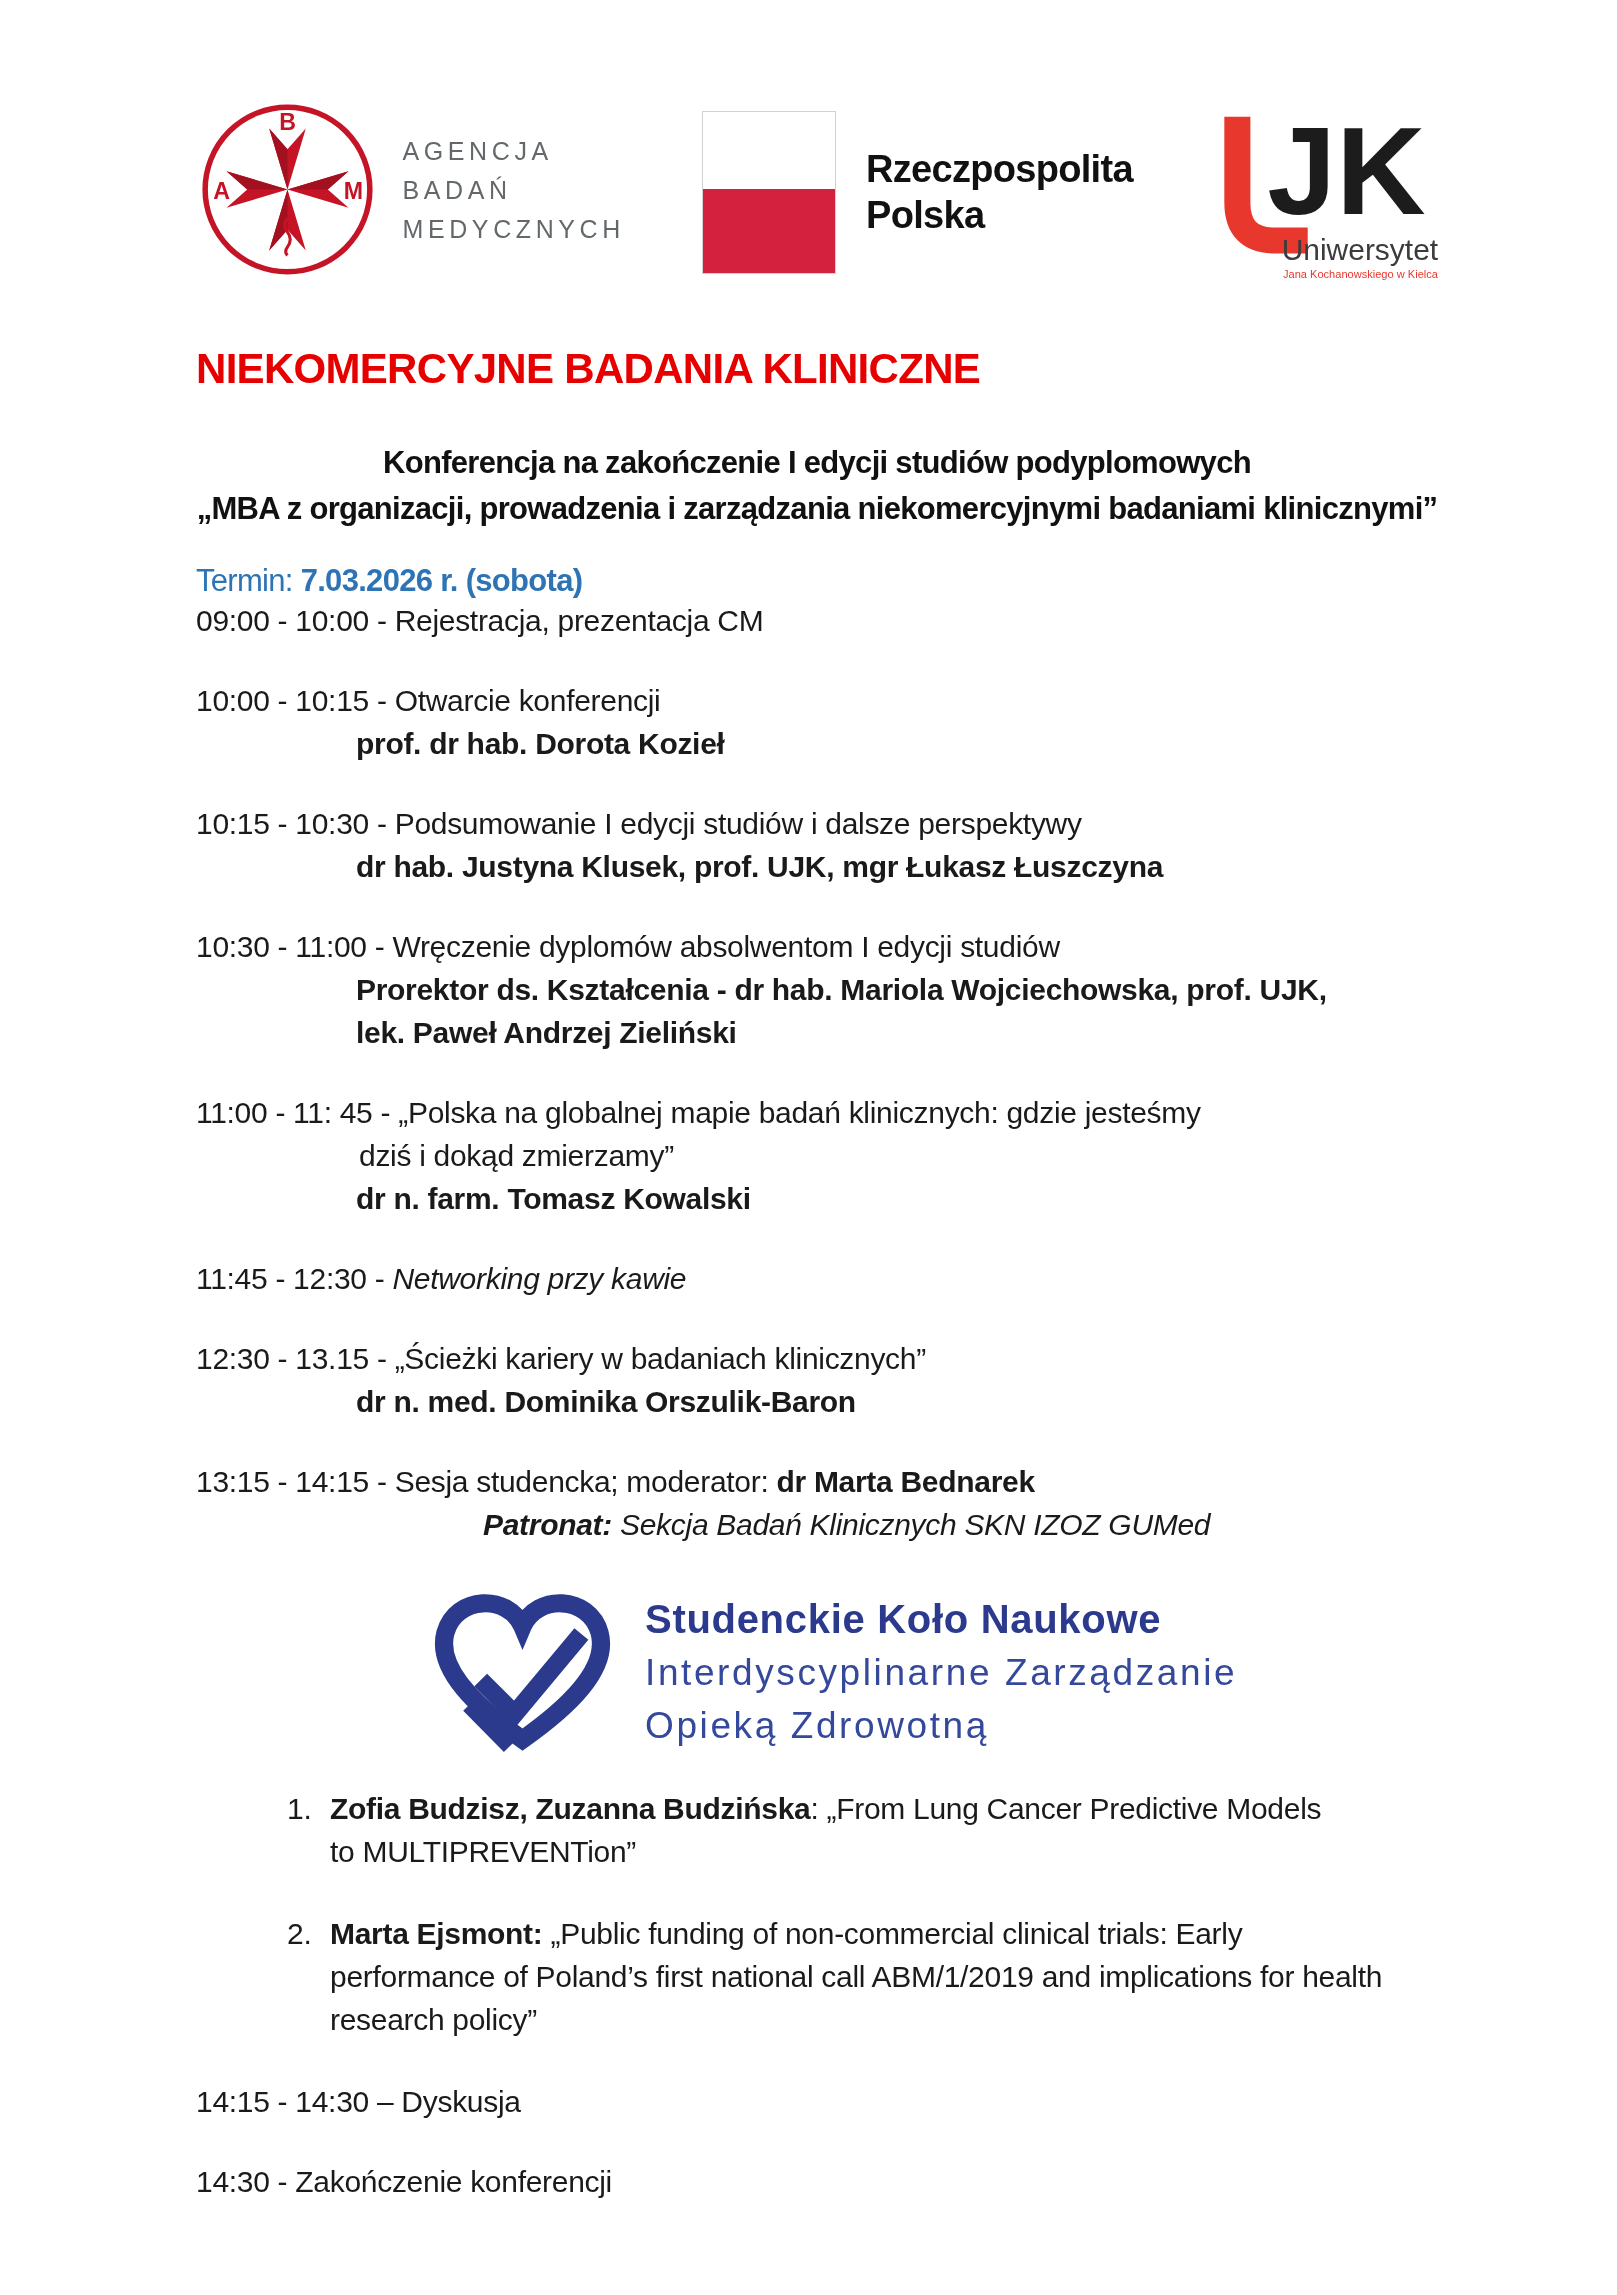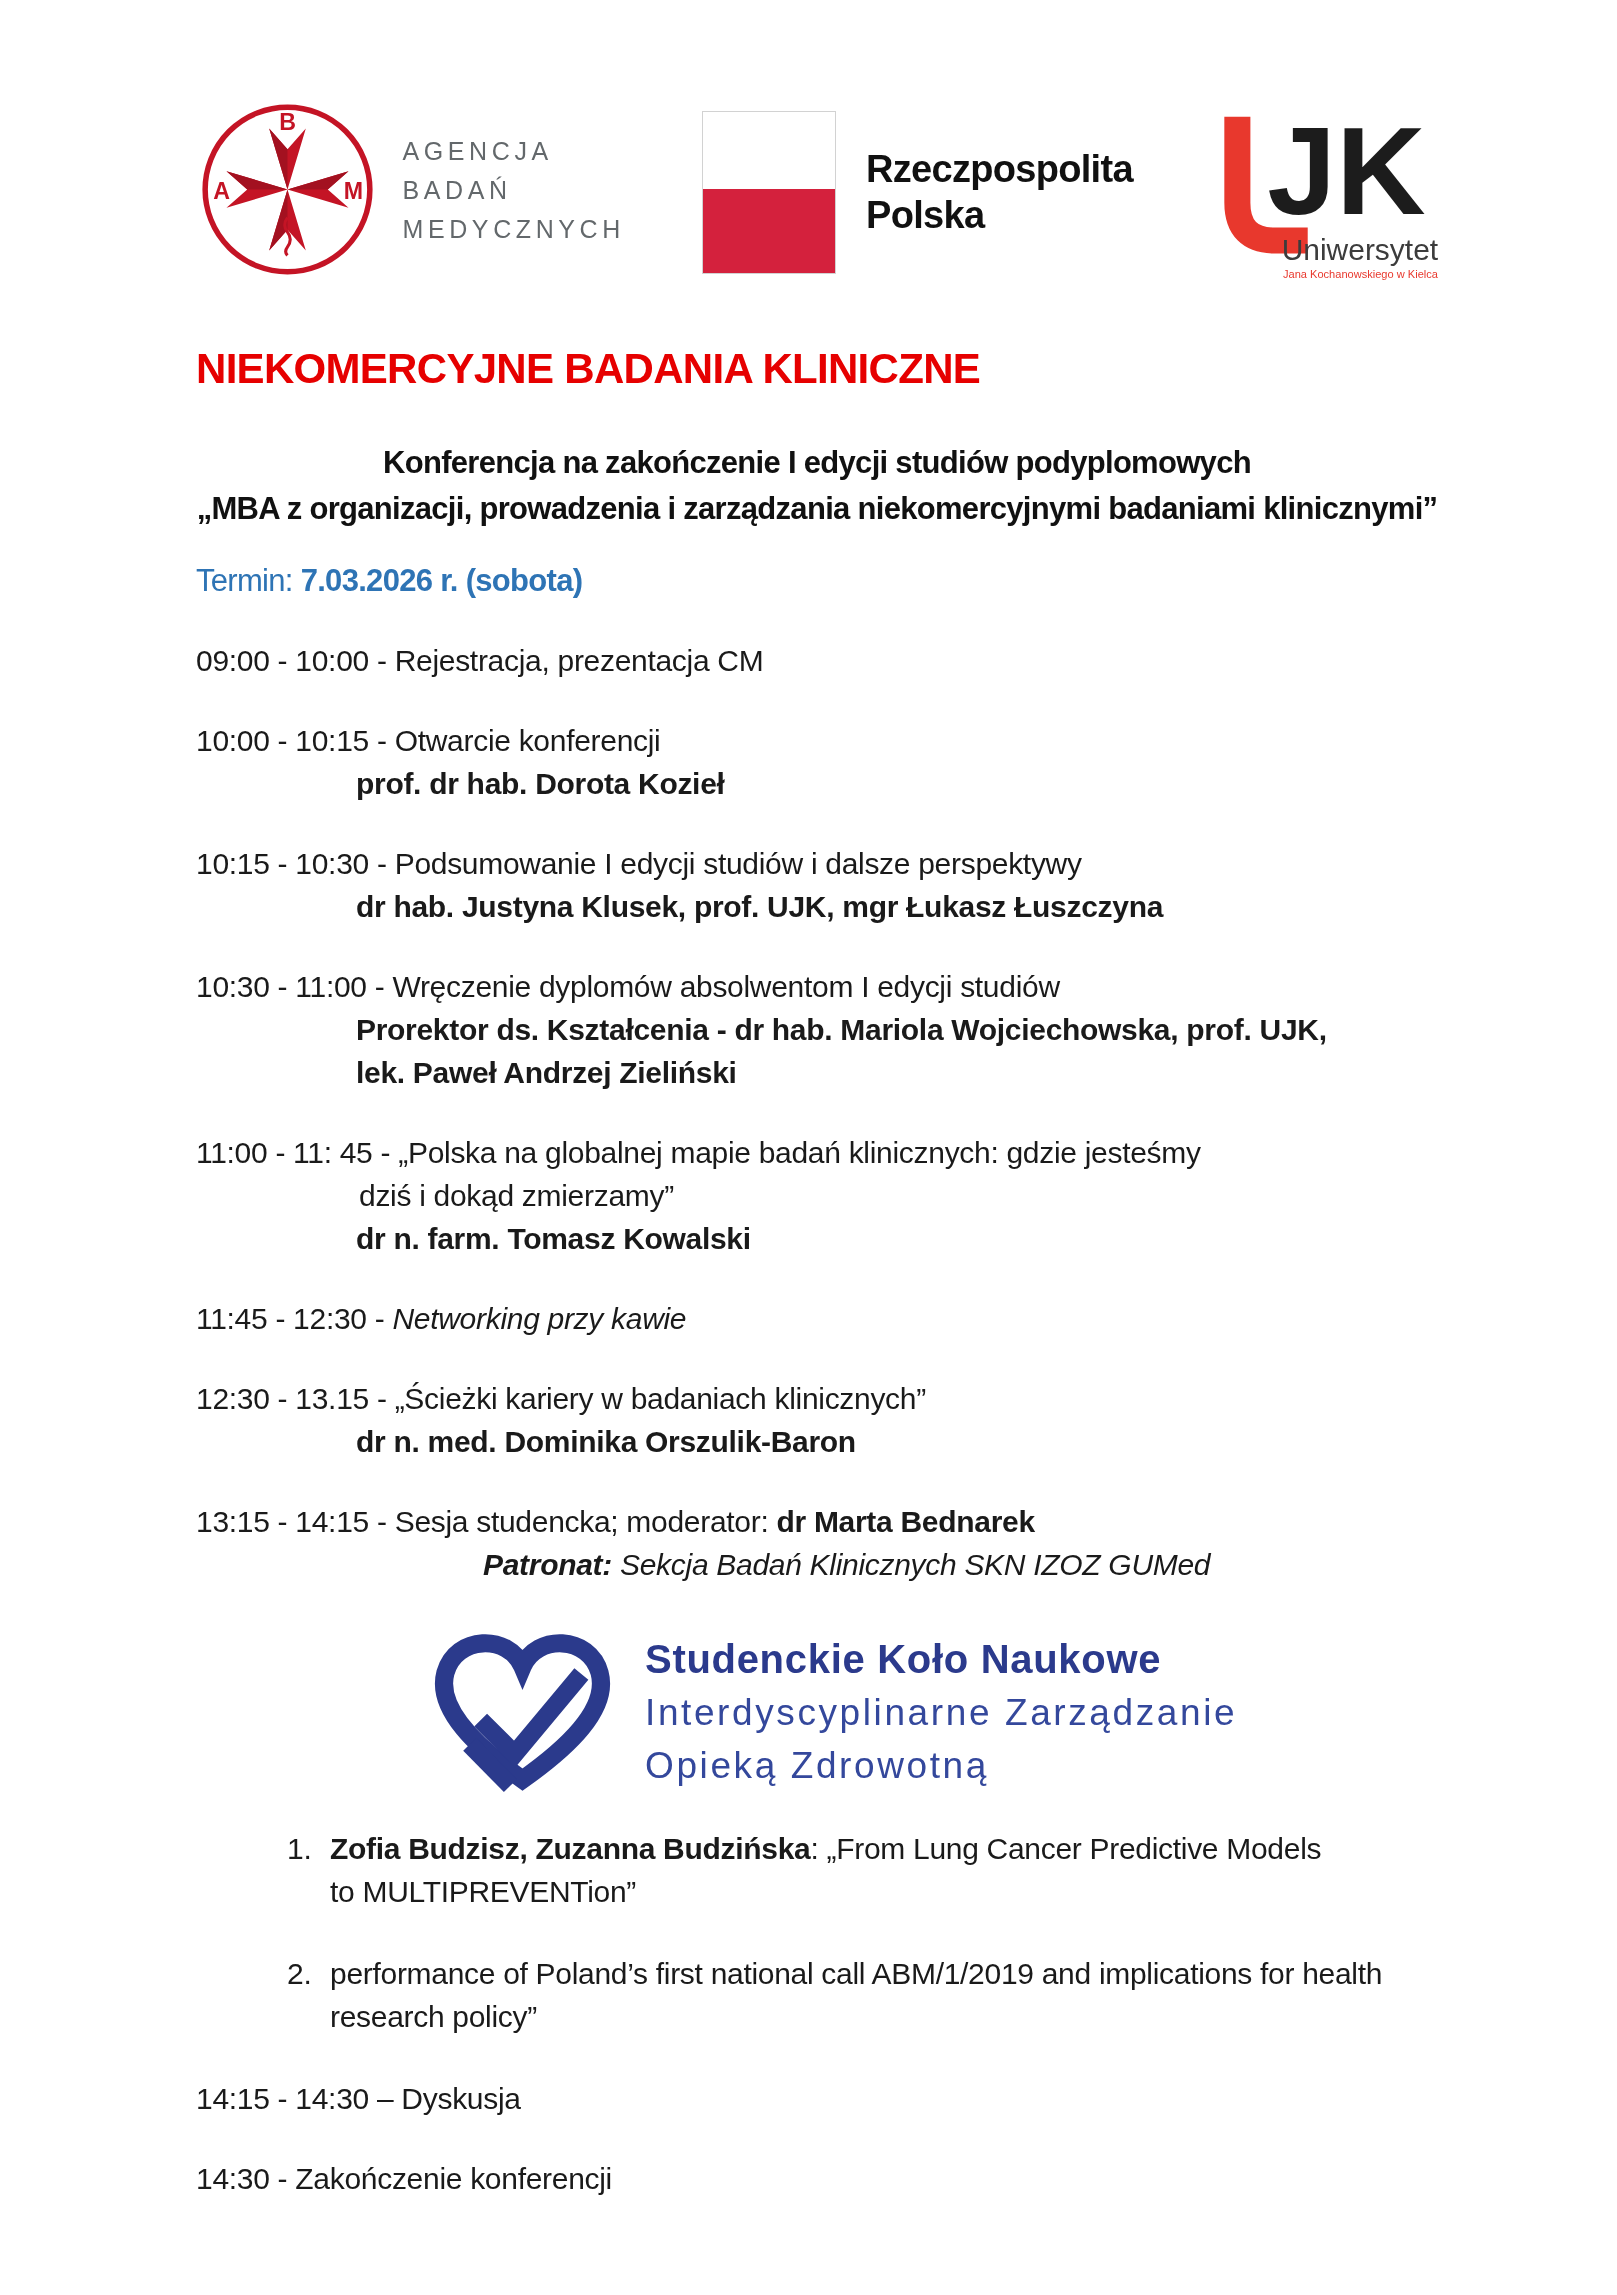--- a/index.html
+++ b/index.html
@@ -22,21 +22,21 @@
   .title{margin-top:23.5px;text-align:left;font-weight:bold;font-size:42px;line-height:1.5;color:#e60000;letter-spacing:-0.7px;}
 
   
   .subtitle{margin-top:40px;text-align:center;font-weight:bold;font-size:31px;line-height:1.5;color:#111;letter-spacing:-0.7px;}
 
   
   .info-row{margin-top:30px;display:flex;justify-content:space-between;font-size:31px;color:#2E74B5;letter-spacing:-0.7px;}
   .info-row b{font-weight:bold;}
 
   
-  .schedule{margin-top:40px;font-size:30px;line-height:43px;letter-spacing:-0.3px;}
+  .schedule{font-size:30px;line-height:43px;letter-spacing:-0.3px;}
   .sched-item{margin-bottom:37px;}
   .speaker{font-weight:bold;margin-left:160px;}
   .cont{margin-left:163px;}
   .patronat{margin-left:287px;}
   .patronat .plabel{font-weight:bold;font-style:italic;}
   .patronat .ptext{font-style:italic;}
   .it{font-style:italic;}
   .b{font-weight:bold;}
 
   
@@ -188,20 +188,21 @@
         <div class="talk-num">1.</div>
         <div class="talk-body">
           <span class="line"><span class="b">Zofia Budzisz, Zuzanna Budzińska</span><span>: „From Lung Cancer Predictive Models</span></span>
           <span class="line">to MULTIPREVENTion”</span>
         </div>
       </div>
 
       <div class="talk">
         <div class="talk-num">2.</div>
         <div class="talk-body">
+          <span class="line"><span class="b">Marta Ejsmont:</span><span> „Public funding of non-commercial clinical trials: Early</span></span>
           <span class="line">performance of Poland’s first national call ABM/1/2019 and implications for health</span>
           <span class="line">research policy”</span>
         </div>
       </div>
     </div>
 
     <div class="closing">
       <div class="sched-item">
         <div>14:15 - 14:30 – Dyskusja</div>
       </div>

